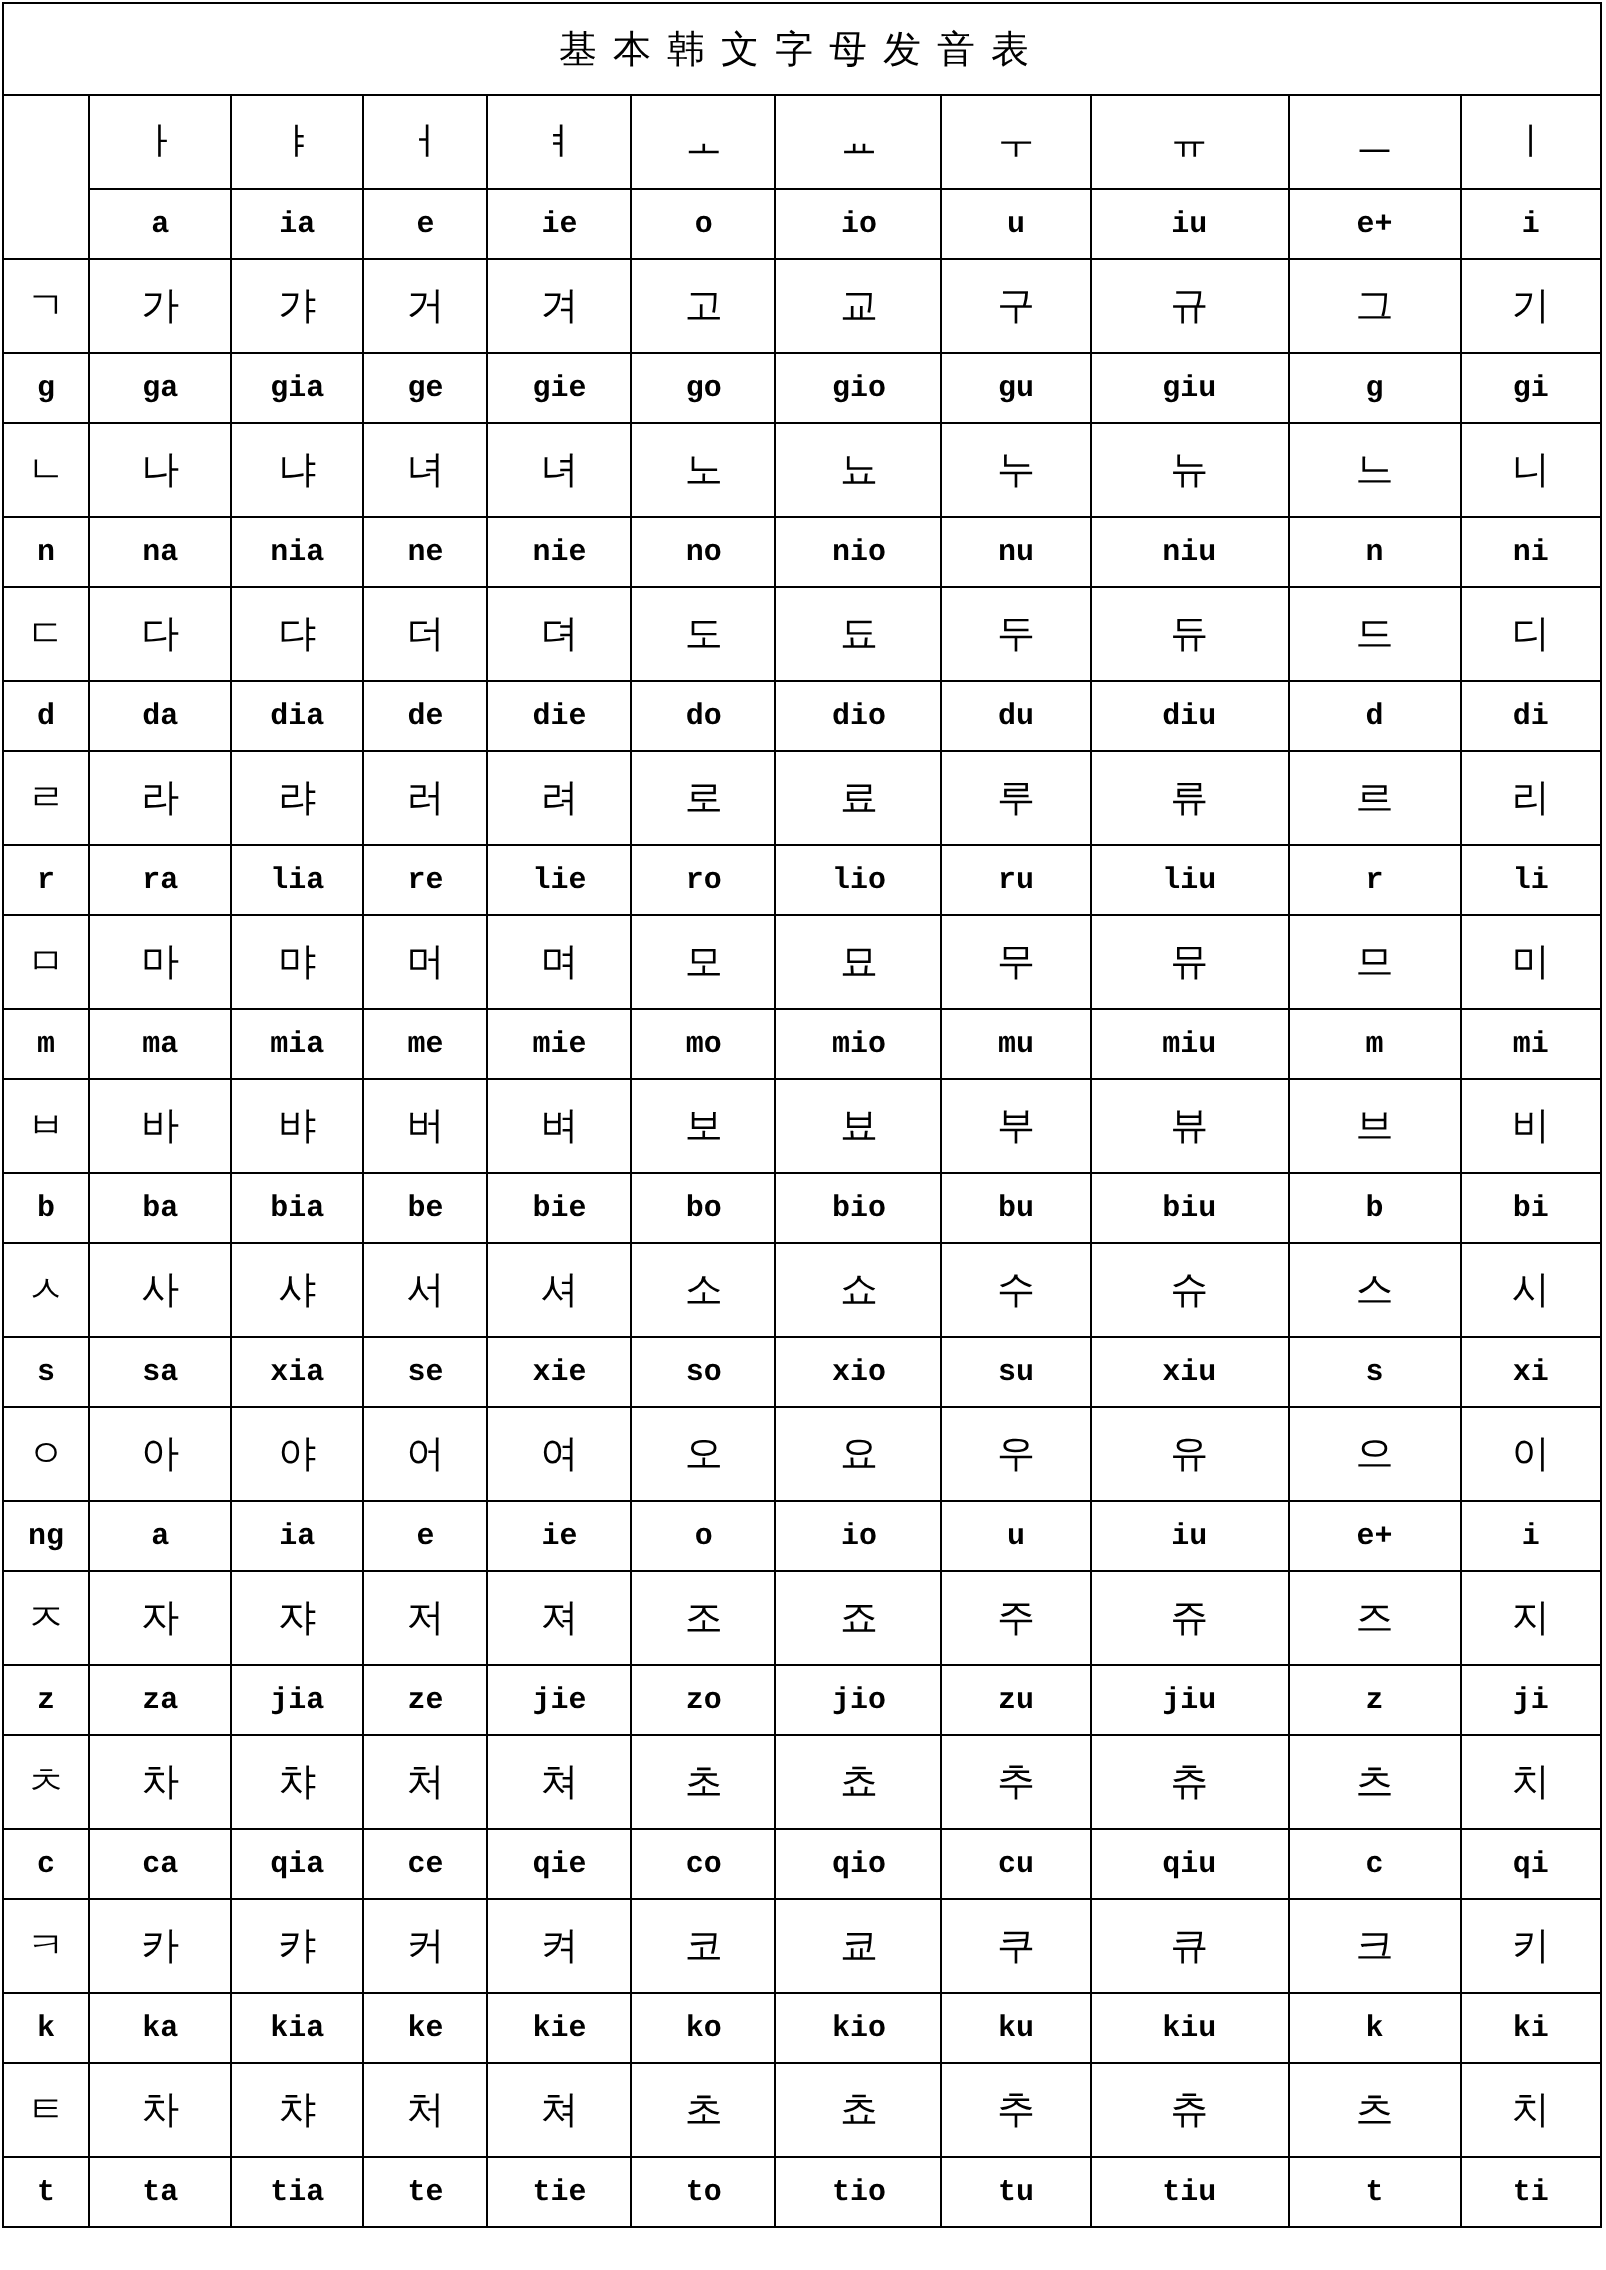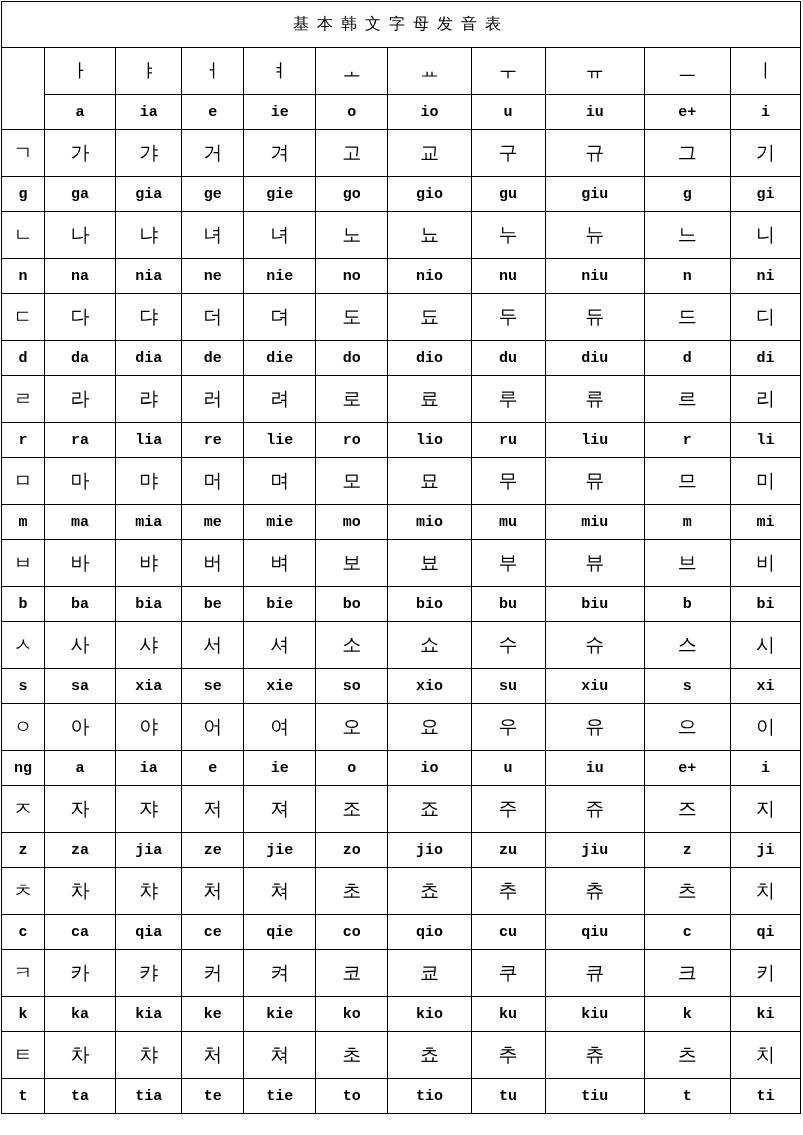--- a/index.html
+++ b/index.html
@@ -1,19 +1,19 @@
 <!DOCTYPE html>
 <html><head>
 <meta charset="utf-8">
 <style>
   html, body { margin:0; padding:0; background:#ffffff; }
   body { width:803px; height:1135px; overflow:hidden; font-family:"DejaVu Serif", serif; color:#000; }
   table.chart { position:absolute; left:1px; top:1px; border-collapse:collapse; table-layout:fixed; width:800px; }
   table.chart td { border:1.5px solid #000; text-align:center; vertical-align:middle; padding:0; }
-  td.title { height:45px; font-size:16px; letter-spacing:8px; font-family:Liberation Mono, monospace; }
+  td.title { height:45px; font-size:19px; letter-spacing:8px; font-family:Liberation Mono, monospace; }
   tr.hangul td { height:46px; font-size:19px; font-family:"DejaVu Sans", sans-serif; }
   tr.roman td { height:34px; font-size:15px; font-family:"Liberation Mono", "DejaVu Sans Mono", monospace; font-weight:bold; }
   tr.vowels td { height:46px; font-size:19px; font-family:"DejaVu Sans", sans-serif; }
   tr.vowel-roman td { height:34px; font-size:15px; font-family:"Liberation Mono", "DejaVu Sans Mono", monospace; font-weight:bold; }
   td.corner { }
 </style>
 </head>
 <body>
 
 <table class="chart">

